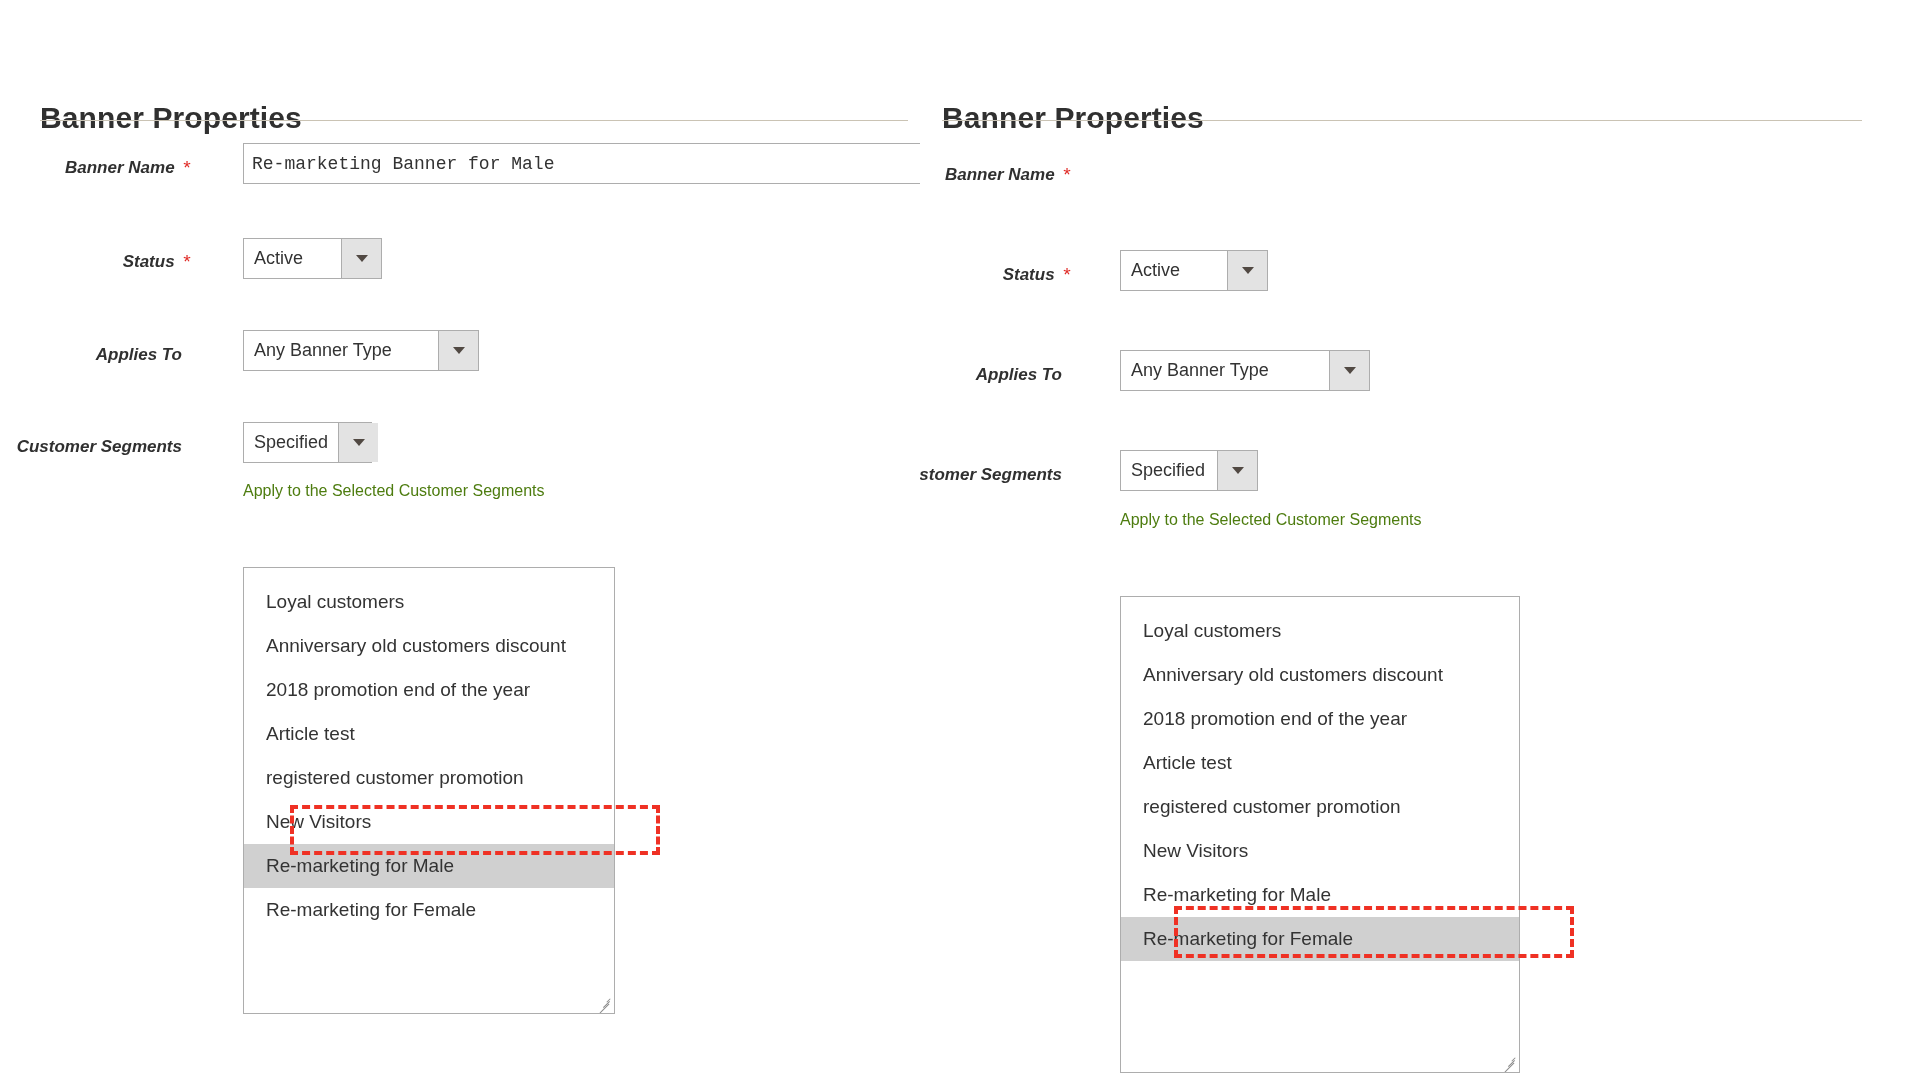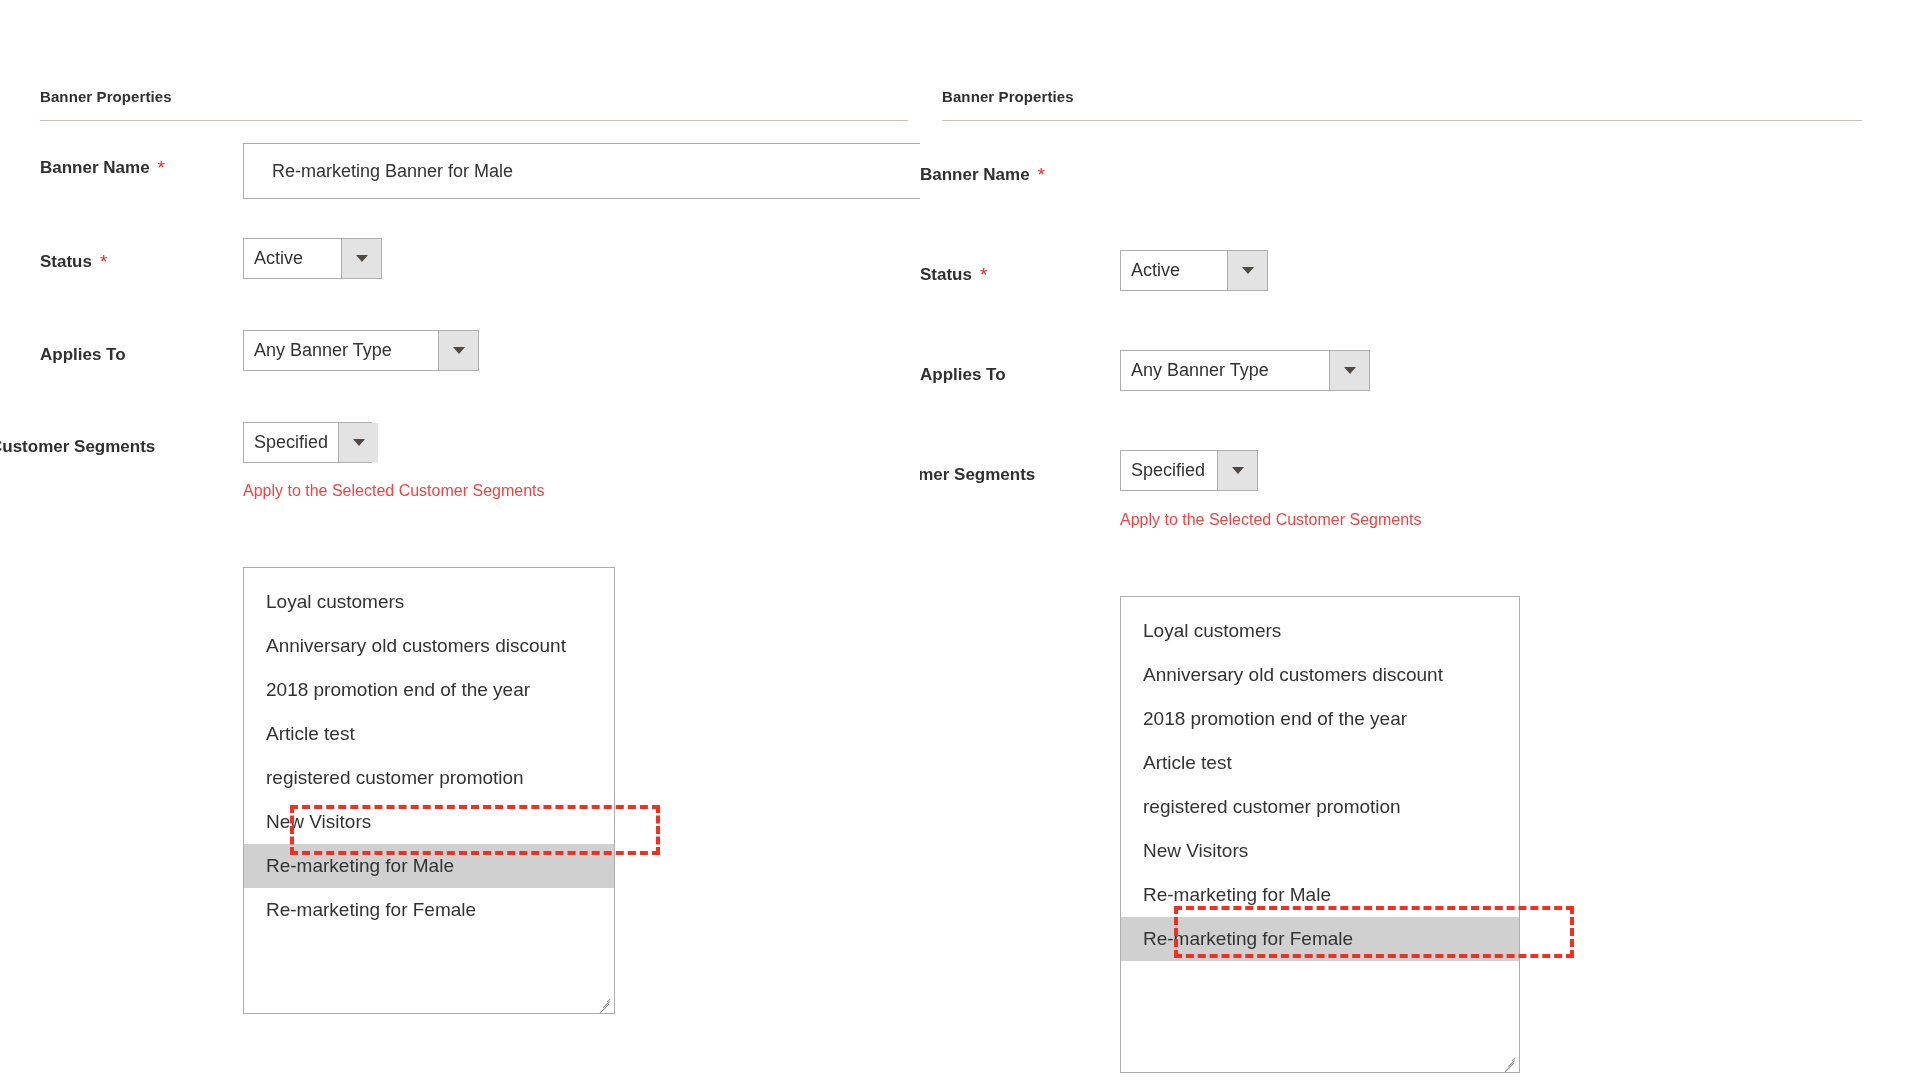--- a/index.html
+++ b/index.html
@@ -35,21 +35,21 @@
   .panel-right { left: 920px; width: 1000px; }
 
   .panel-inner {
     position: relative;
     height: 100%;
   }
 
   
   .section-title {
     position: absolute;
-    font-size: 15px;
+    font-size: 30px;
     font-weight: bold;
     color: #303030;
     letter-spacing: 0.1px;
     white-space: nowrap;
   }
   .section-rule {
     position: absolute;
     height: 1px;
     background: #cac3b4;
   }
@@ -59,42 +59,43 @@
   .panel-right .section-title { left: 22px; top: 76px; }
   .panel-right .section-rule  { left: 22px; top: 120px; width: 920px; }
 
   
   .field-label {
     position: absolute;
     font-size: 17px;
     font-weight: bold;
     color: #303030;
     white-space: nowrap;
-    text-align: left;
+    text-align: right;
     line-height: 1;
+    font-style: italic;
   }
   .req-star {
     color: #e02b27;
     font-weight: normal;
     font-size: 19px;
     margin-left: 8px;
     vertical-align: -1px;
   }
 
   
   .text-input {
     position: absolute;
     box-sizing: border-box;
-    height: 56px;
+    height: 41px;
     border: 1px solid #adadad;
     background: #ffffff;
     color: #333333;
-    font-family: Liberation Sans, sans-serif;
+    font-family: Liberation Mono, monospace;
     font-size: 18px;
-    padding: 0 28px;
+    padding: 0 8px;
     border-radius: 0;
     outline: none;
   }
 
   
   .select-box {
     position: absolute;
     box-sizing: border-box;
     height: 41px;
     border: 1px solid #adadad;
@@ -125,21 +126,21 @@
     width: 0;
     height: 0;
     border-left: 6px solid transparent;
     border-right: 6px solid transparent;
     border-top: 7px solid #514943;
   }
 
   .field-note {
     position: absolute;
     font-size: 16px;
-    color: #ef4444;
+    color: #4d7c0f;
     white-space: nowrap;
   }
 
   
   .multiselect {
     position: absolute;
     box-sizing: border-box;
     border: 1px solid #adadad;
     background: #ffffff;
     overflow: hidden;

